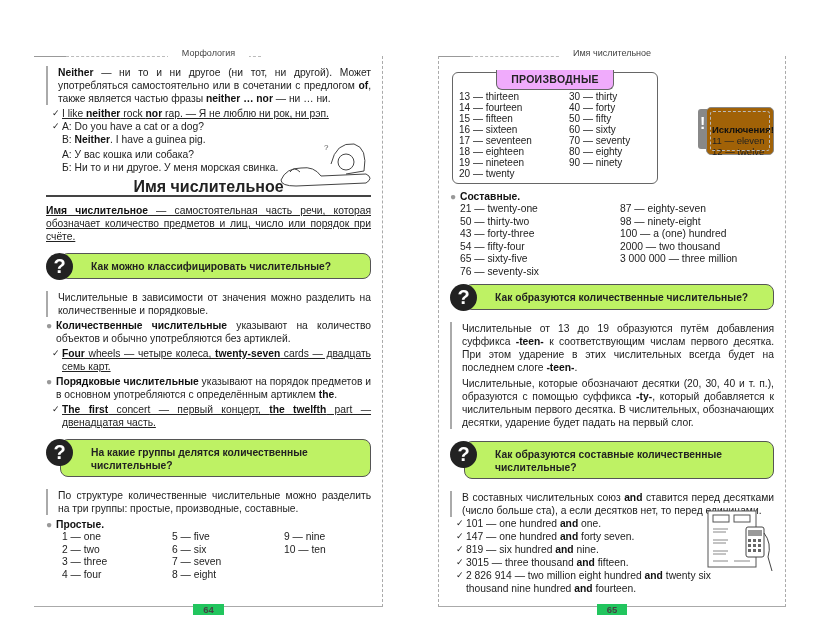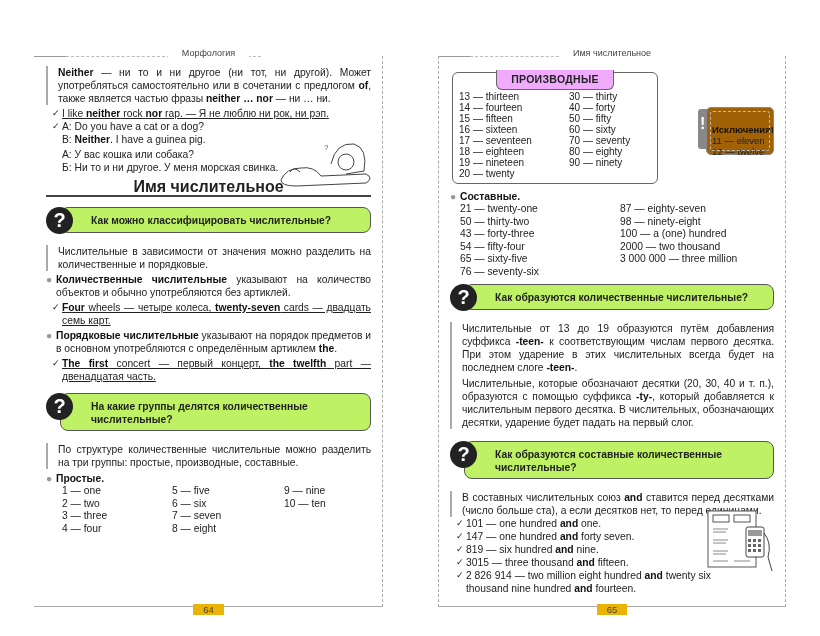--- a/index.html
+++ b/index.html
@@ -8,21 +8,21 @@
   .page.left { left: 34px; width: 349px; }
   .page.right { left: 438px; width: 348px; }
   .frame-top { position: absolute; top: 0; left: 0; right: 0; height: 1px; }
   .frame-top .solid-l { position:absolute; left:0; width:32px; top:0; border-top:1px solid #999; }
   .frame-top .dash-l { position:absolute; left:32px; width:56%; top:0; border-top:1px dashed #bbb; }
   .frame-side { position:absolute; top:0; bottom:14px; border-left:1px dashed #aaa; }
   .frame-bottom { position:absolute; bottom:14px; left:0; right:0; border-bottom:1px solid #aaa; }
   .run-head { position: absolute; top: -8px; left: 0; right: 0; text-align: center; font-size: 9px; color: #444; }
   .run-head span { background:#fff; padding: 0 14px; }
   .page-num { position:absolute; bottom:6px; left:0; right:0; text-align:center; font-size:9.5px; color:#444; }
-  .page-num span { background:#eab308; padding:0 10px; }
+  .page-num span { background:#22c55e; padding:0 10px;font-weight:bold; }
   .content { position:absolute; top:10px; left:12px; right:12px; font-size:10.3px; line-height:13px; }
   .bar { border-left: 2px solid #aaa; padding-left: 10px; text-align: justify; }
   .p { text-align: justify; text-decoration: underline; }
   b { font-weight: bold; color:#111; }
   .check { padding-left: 16px; position: relative; }
   .check::before { content: "✓"; position: absolute; left: 6px; font-size: 9px; }
   .bullet { position: relative; padding-left: 10px; text-align: justify; }
   .bullet .dot { position:absolute; left:0; top:0; color:#999; }
   .section-title { font-size: 16px; font-weight: bold; text-align: center; margin: 6px 0 2px; color:#222; }
   .rule { border-top: 2px solid #444; margin-bottom: 7px; }
@@ -71,20 +71,23 @@
       <path d="M5 44 Q10 32 25 32 Q38 30 45 40 L90 38 Q98 42 90 47 L20 50 Q5 50 5 44Z" fill="none" stroke="#444" stroke-width="1"></path>
       <path d="M55 28 Q60 6 78 8 Q92 12 88 35 L70 38" fill="none" stroke="#444" stroke-width="1"></path>
       <circle cx="70" cy="26" r="8" fill="none" stroke="#444" stroke-width="1"></circle>
       <path d="M14 36 Q18 30 24 36" fill="none" stroke="#444"></path>
       <text x="48" y="14" font-size="8" fill="#555">?</text>
     </svg>
 
     <div class="section-title">Имя числительное</div>
     <div class="rule"></div>
 
+    <div class="p">
+      <b>Имя числительное</b><span> — самостоятельная часть речи, которая обозначает количество предметов и лиц, число или порядок при счёте.</span>
+    </div>
 
     <div class="question">
       <div class="q-box">Как можно классифицировать числительные?</div>
       <div class="q-icon">?</div>
     </div>
 
     <div class="bar">Числительные в зависимости от значения можно разделить на количественные и порядковые.</div>
 
     <div class="bullet" style="margin-top:2px">
       <span class="dot">●</span><b>Количественные числительные</b><span> указывают на количество объектов и обычно употребляются без артиклей.</span>

